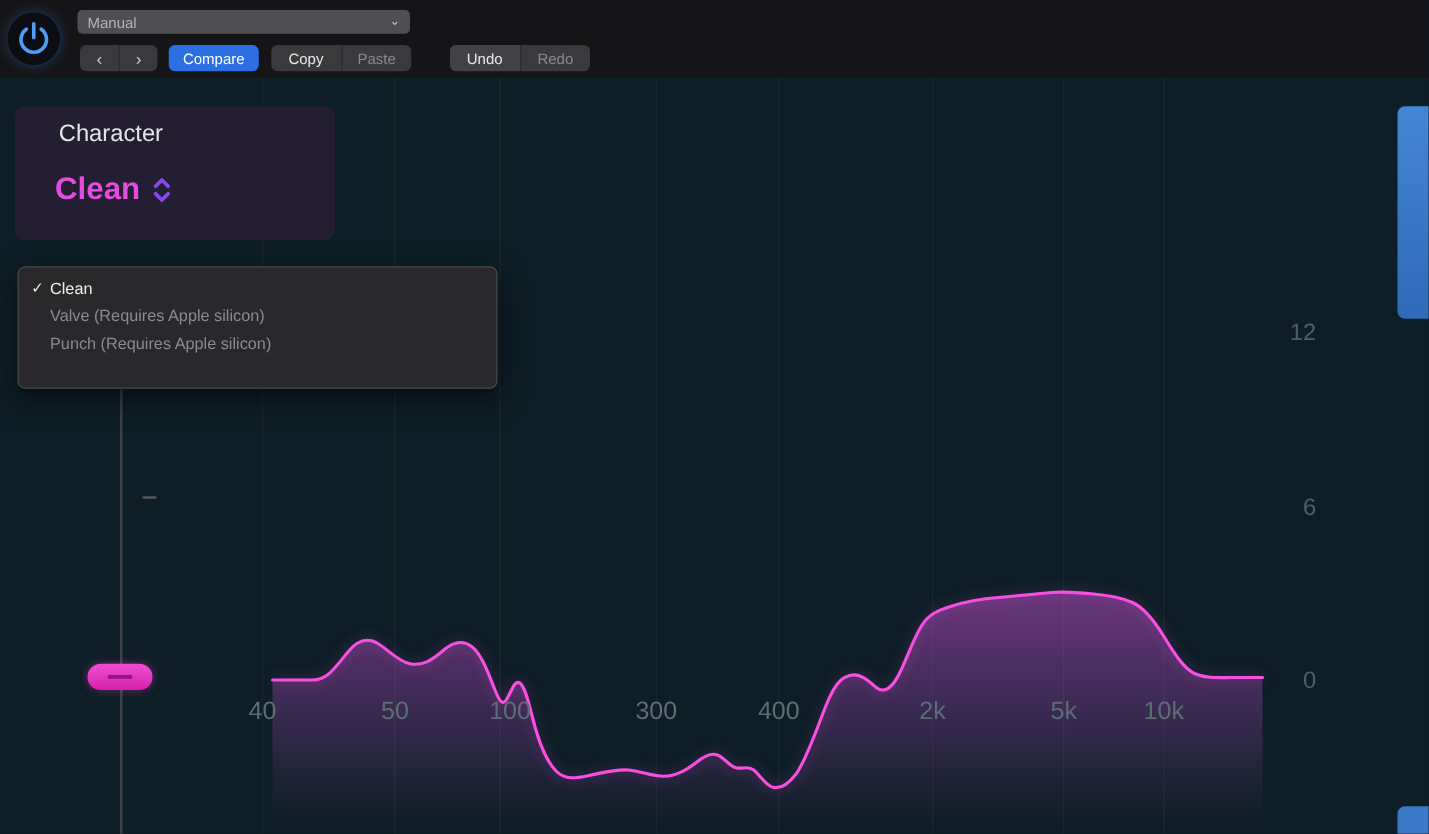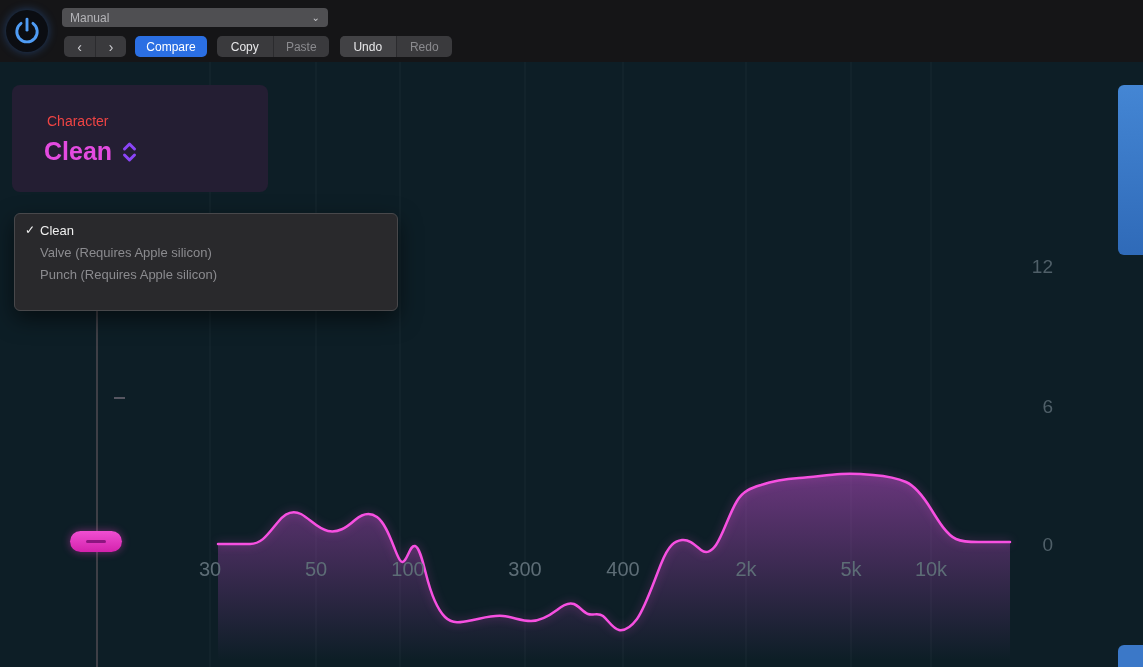--- a/index.html
+++ b/index.html
@@ -20,35 +20,35 @@
   .seg { display:flex; align-items:center; justify-content:center; font-size:12px; color:#e8e8ea; cursor:default; }
   .seg + .seg { border-left:1px solid #2b2b2e; }
   .seg.dim { color:#8a8a8e; }
   .nav-group { left:64px; width:62px; }
   .nav-group .seg { width:31px; font-size:14px; color:#cfcfd3; }
   .compare-btn { position:absolute; left:135px; top:36px; width:72px; height:21px; background:#2b6fe3;
                  border-radius:5px; color:#fff; font-size:12px; display:flex; align-items:center;
                  justify-content:center; cursor:default; }
   .copypaste-group { left:217px; width:112px;text-align:right; }
   .copypaste-group .seg { flex:1; }
-  .undoredo-group { left:340px; width:112px; }
+  .undoredo-group { left:360px; width:112px; }
   .undoredo-group .seg { flex:1; }
   .undoredo-group .seg.lit { background:#424245; }
 
   
   #eq-svg { position:absolute; left:0; top:0; z-index:1; }
   .gridline { stroke:rgba(255,255,255,0.05); stroke-width:1; }
   #labels { position:absolute; left:0; top:0; width:1143px; height:667px; z-index:2; pointer-events:none; }
   .freq-label { position:absolute; top:558px; transform:translateX(-50%); color:#5d6d76; font-size:20px; }
   .db-label { position:absolute; left:1023px; width:30px; text-align:right; color:#4f5f68; font-size:19px; line-height:26px; }
 
   
   .character-panel { position:absolute; left:12px; top:85px; width:256px; height:107px; border-radius:8px;
                      background:#241e33; z-index:10; cursor:default; }
-  .character-title { position:absolute; left:35px; top:28px; font-size:14px; color:#ef4444; }
+  .character-title { position:absolute; left:35px; top:12px; font-size:19px; color:#e5e5e5; }
   .character-value { position:absolute; left:32px; top:52px; font-size:25px; font-weight:bold; color:#e44be0;
                      display:flex; align-items:center; gap:9px; }
 
   
   .menu { position:absolute; left:14px; top:213px; width:384px; height:98px; background:#29292c;
           border:1px solid #48484b; border-radius:6px; padding:5px 0; z-index:50;
           box-shadow:0 8px 22px rgba(0,0,0,.55); }
   .menu-item { height:22px; display:flex; align-items:center; padding-left:10px; font-size:13px; cursor:default; }
   .menu-item .check { width:15px; font-size:12px; color:#efefef; }
   .menu-item .lbl { color:#8b8b8f; }
@@ -84,21 +84,21 @@
     <line x1="525" x2="525" y1="62" y2="667" class="gridline"></line>
     <line x1="623" x2="623" y1="62" y2="667" class="gridline"></line>
     <line x1="746" x2="746" y1="62" y2="667" class="gridline"></line>
     <line x1="851" x2="851" y1="62" y2="667" class="gridline"></line>
     <line x1="931" x2="931" y1="62" y2="667" class="gridline"></line>
     <path fill="url(#eqfill)" stroke="none" d="M 218 544 L 250 544 C 262 544 268 534 278 522 C 285 513 293 510 301 514 C 310 519 318 529 328 531 C 338 533 346 528 355 520 C 362 514 370 512 377 517 C 384 522 389 534 394 547 C 398 557 401 566 405 560 C 409 554 411 545 415 546 C 419 547 422 558 426 574 C 430 590 436 608 445 617 C 453 625 463 622 473 620 C 483 618 493 615 503 616 C 513 617 521 621 531 621 C 541 621 549 616 557 610 C 563 605 569 602 574 604 C 579 606 583 612 588 614 C 593 616 598 612 603 616 C 608 620 613 629 619 630 C 625 631 631 627 637 619 C 645 608 653 584 661 564 C 669 544 675 541 682 540 C 689 539 695 545 701 550 C 706 554 711 552 716 545 C 723 535 729 514 737 501 C 743 491 751 488 761 485 C 773 481 786 479 799 478 C 813 477 827 475 841 474 C 853 473 863 474 873 475 C 885 476 897 478 906 482 C 915 486 923 496 931 509 C 939 522 947 535 956 539 C 965 543 976 542 986 542 L 1010 542 L 1010 667 L 218 667 Z"></path>
   <path fill="none" stroke="#f750e1" stroke-width="2.5" stroke-linejoin="round" stroke-linecap="round" style="filter:drop-shadow(0 0 5px rgba(255,80,225,0.35));" d="M 218 544 L 250 544 C 262 544 268 534 278 522 C 285 513 293 510 301 514 C 310 519 318 529 328 531 C 338 533 346 528 355 520 C 362 514 370 512 377 517 C 384 522 389 534 394 547 C 398 557 401 566 405 560 C 409 554 411 545 415 546 C 419 547 422 558 426 574 C 430 590 436 608 445 617 C 453 625 463 622 473 620 C 483 618 493 615 503 616 C 513 617 521 621 531 621 C 541 621 549 616 557 610 C 563 605 569 602 574 604 C 579 606 583 612 588 614 C 593 616 598 612 603 616 C 608 620 613 629 619 630 C 625 631 631 627 637 619 C 645 608 653 584 661 564 C 669 544 675 541 682 540 C 689 539 695 545 701 550 C 706 554 711 552 716 545 C 723 535 729 514 737 501 C 743 491 751 488 761 485 C 773 481 786 479 799 478 C 813 477 827 475 841 474 C 853 473 863 474 873 475 C 885 476 897 478 906 482 C 915 486 923 496 931 509 C 939 522 947 535 956 539 C 965 543 976 542 986 542 L 1010 542"></path>
 </svg>
 
 <div id="labels">
-    <span class="freq-label" style="left: 210px;">30</span>
+    <span class="freq-label" style="left: 210px;">40</span>
     <span class="freq-label" style="left: 316px;">50</span>
     <span class="freq-label" style="left: 408px;">100</span>
     <span class="freq-label" style="left: 525px;">300</span>
     <span class="freq-label" style="left: 623px;">400</span>
     <span class="freq-label" style="left: 746px;">2k</span>
     <span class="freq-label" style="left: 851px;">5k</span>
     <span class="freq-label" style="left: 931px;">10k</span>
     <span class="db-label" style="top: 254px;">12</span>
     <span class="db-label" style="top: 394px;">6</span>
     <span class="db-label" style="top: 532px;">0</span>

